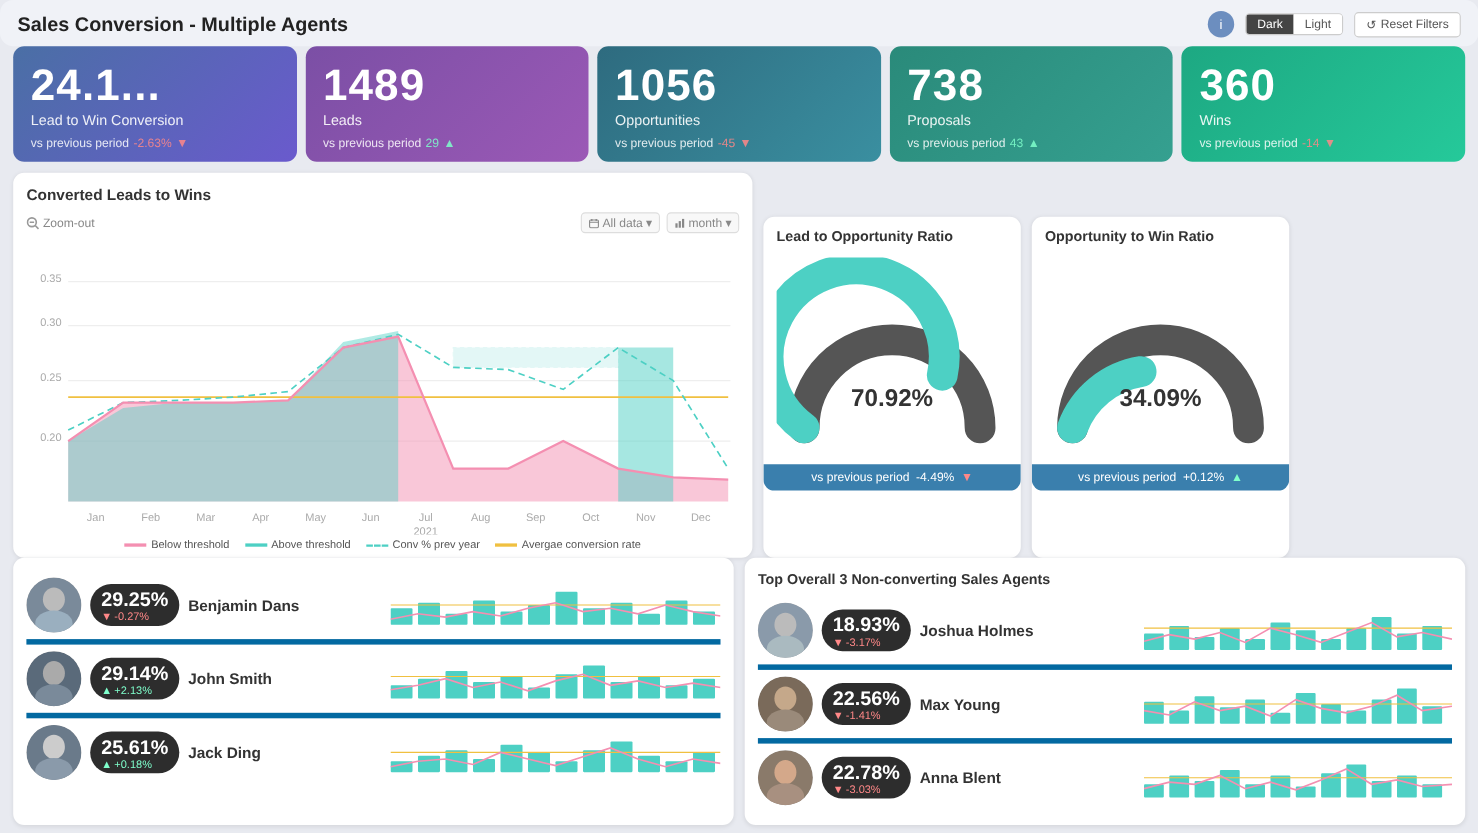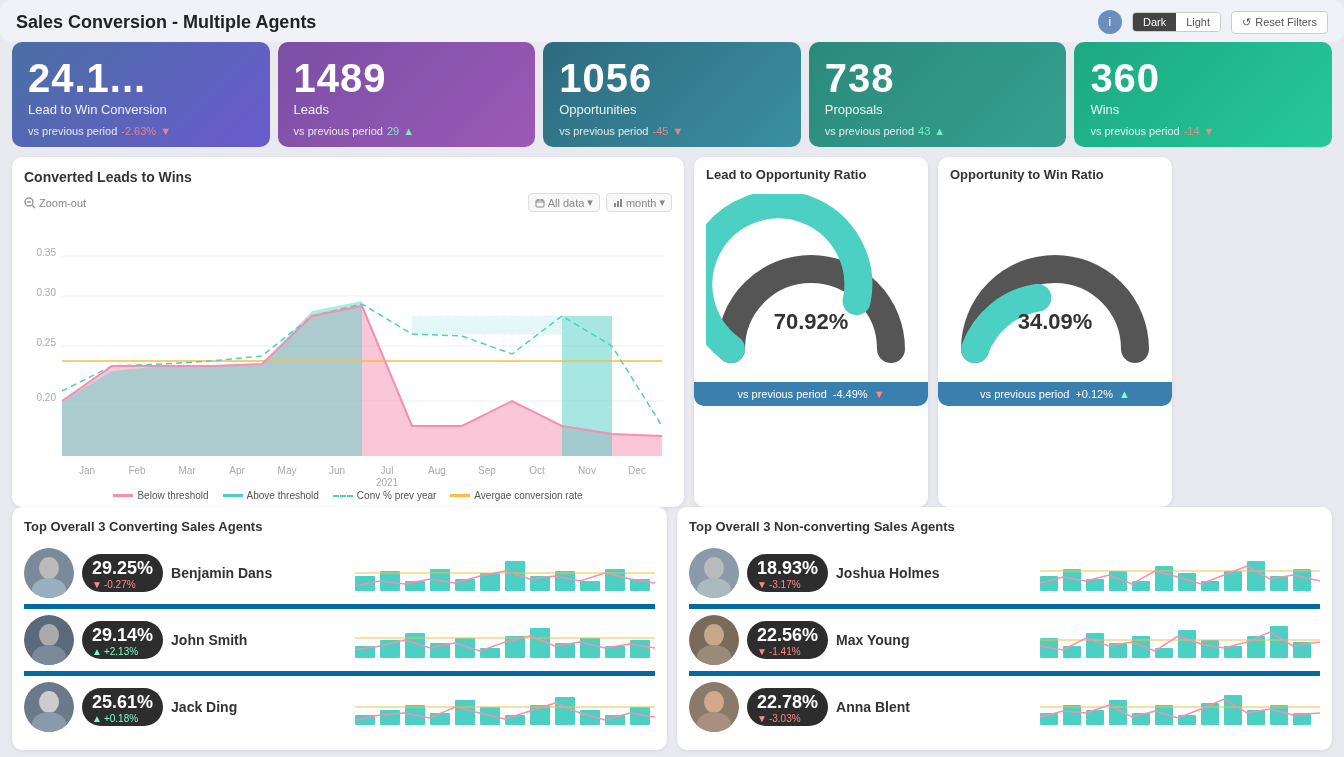--- a/index.html
+++ b/index.html
@@ -131,20 +131,21 @@
       font-size: 14px;
       font-weight: 600;
       color: #333;
       margin-bottom: 8px;
     }
 
     
     .donut-row {
       display: flex;
       gap: 10px;
+      margin-top: 40px;
     }
     .donut-panel {
       flex: 1;
       background: #fff;
       border-radius: 10px;
       box-shadow: 0 1px 4px rgba(0,0,0,0.08);
       overflow: hidden;
     }
     .donut-panel-title {
       font-size: 13px;
@@ -486,21 +487,20 @@
         <span>+0.12%</span>
         <span class="arrow-up"></span>
       </div>
     </div>
   </div>
 </div>
 
 <div class="agents-section">
 
   <div class="agents-panel">
-    <div class="agents-panel-title">Top Overall 3 Converting Sales Agents</div>
 
     <div class="agent-row">
       <div class="agent-avatar">
         <svg width="50" height="50" viewBox="0 0 50 50">
             <rect width="50" height="50" rx="25" fill="#7a8a9a"></rect>
             <ellipse cx="25" cy="20" rx="10" ry="11" fill="#bbb"></ellipse>
             <ellipse cx="25" cy="42" rx="17" ry="12" fill="#9aafbf"></ellipse>
           </svg>
       </div>
       <div class="agent-badge">

